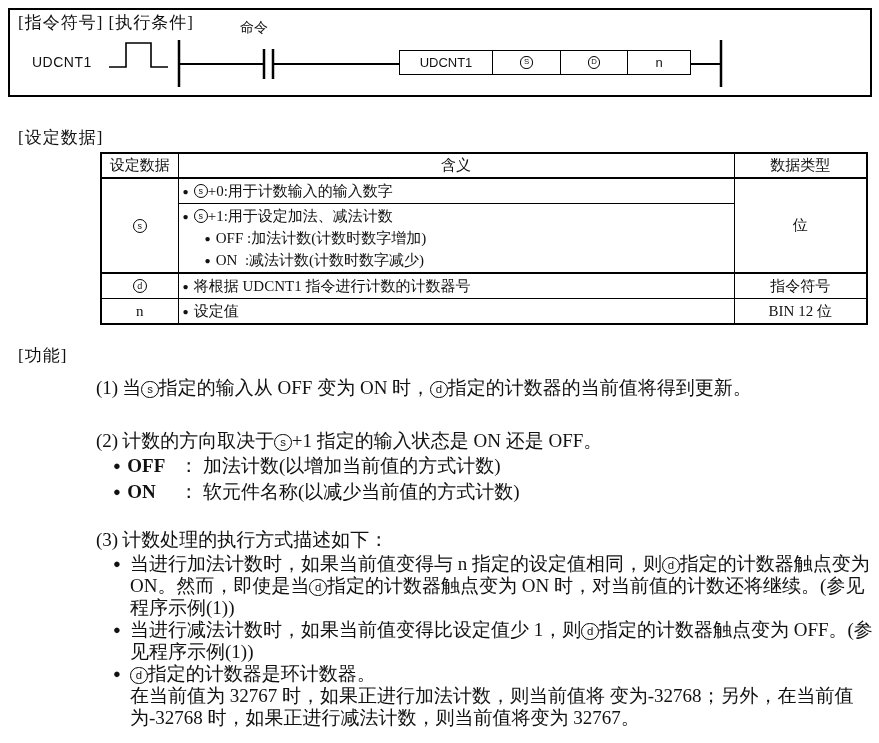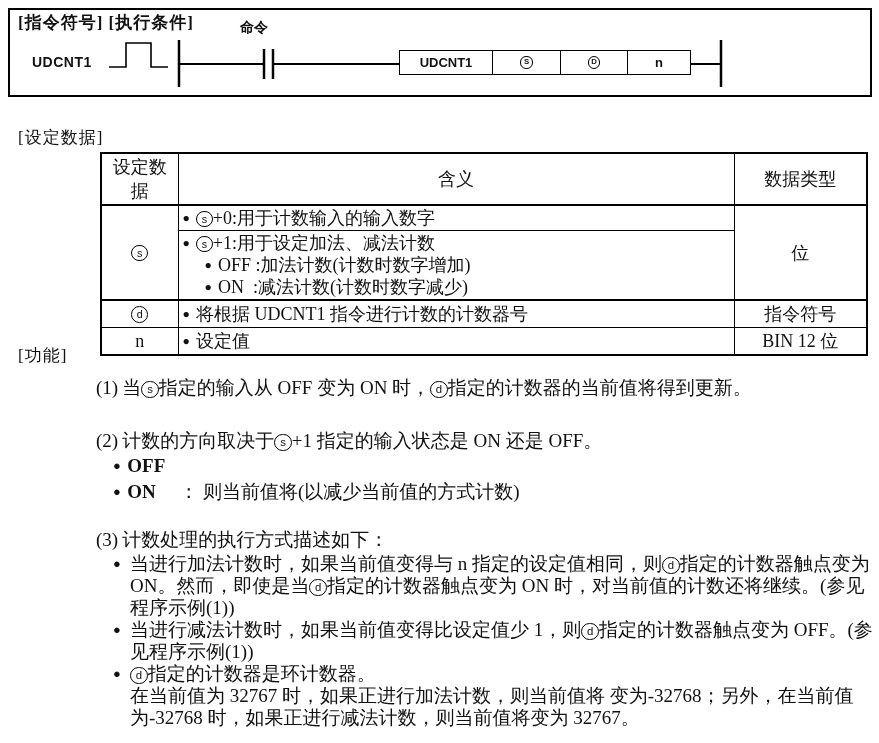--- a/index.html
+++ b/index.html
@@ -6,21 +6,21 @@
   .page{
     position:relative;
     width:879px;height:743px;
     background:#fff;color:#111;
     font-family:"Liberation Serif","DejaVu Serif",serif;
     overflow:hidden;
   }
   
   .top-box{
     position:absolute;left:8px;top:8px;width:864px;height:89px;
-    border:2px solid #000;box-sizing:border-box;font-weight:bold;
+    border:2px solid #000;box-sizing:border-box;
   }
   .top-title{
     position:absolute;left:8px;top:1px;
     font-size:17px;letter-spacing:1px;white-space:nowrap;
   }
   .ladder-svg{position:absolute;left:0;top:0;width:860px;height:85px;}
   .instr-name{
     position:absolute;left:22px;top:44px;
     font-family:"Liberation Sans","DejaVu Sans",sans-serif;
     font-size:14px;letter-spacing:0.5px;
@@ -41,21 +41,21 @@
   }
   .ibox .cell:first-child{border-left:none;}
   
   .sec-title{
     position:absolute;left:18px;font-size:17px;letter-spacing:1px;white-space:nowrap;
   }
   
   .set-table{
     position:absolute;left:100px;top:152px;
     border-collapse:collapse;table-layout:fixed;width:766px;
-    font-size:18px;
+    font-size:15px;
   }
   .set-table th,.set-table td{
     border:1px solid #000;padding:1px 4px;box-sizing:border-box;
   }
   .set-table th{font-weight:normal;text-align:center;height:25px;}
   .set-table .thead th{border-bottom:2px solid #000;}
   .set-table{border:2px solid #000;}
   .set-table .thick-top td{border-top:2px solid #000;}
   .c-name{text-align:center;vertical-align:middle;}
   .c-type{text-align:center;vertical-align:middle;}
@@ -195,25 +195,26 @@
 
   <div class="fitem" style="left:96px;top:430px">
     <span class="fnum">(2)</span>
     <span>计数的方向取决于<span class="circ">s</span>+1 指定的输入状态是 ON 还是 OFF。</span>
   </div>
 
   <div class="flist" style="top:453px">
     <div class="frow">
       <span class="bullet">●</span>
       <span class="lbl">OFF</span>
+      <span>： 加法计数(以增加当前值的方式计数)</span>
     </div>
     <div class="frow">
       <span class="bullet">●</span>
       <span class="lbl">ON</span>
-      <span>： 则当前值将(以减少当前值的方式计数)</span>
+      <span>： 软元件名称(以减少当前值的方式计数)</span>
     </div>
   </div>
 
   <div class="fitem" style="left:96px;top:529px">
     <span class="fnum">(3)</span>
     <span>计数处理的执行方式描述如下：</span>
   </div>
 
   <div class="b3list">
     <div class="b3item">

